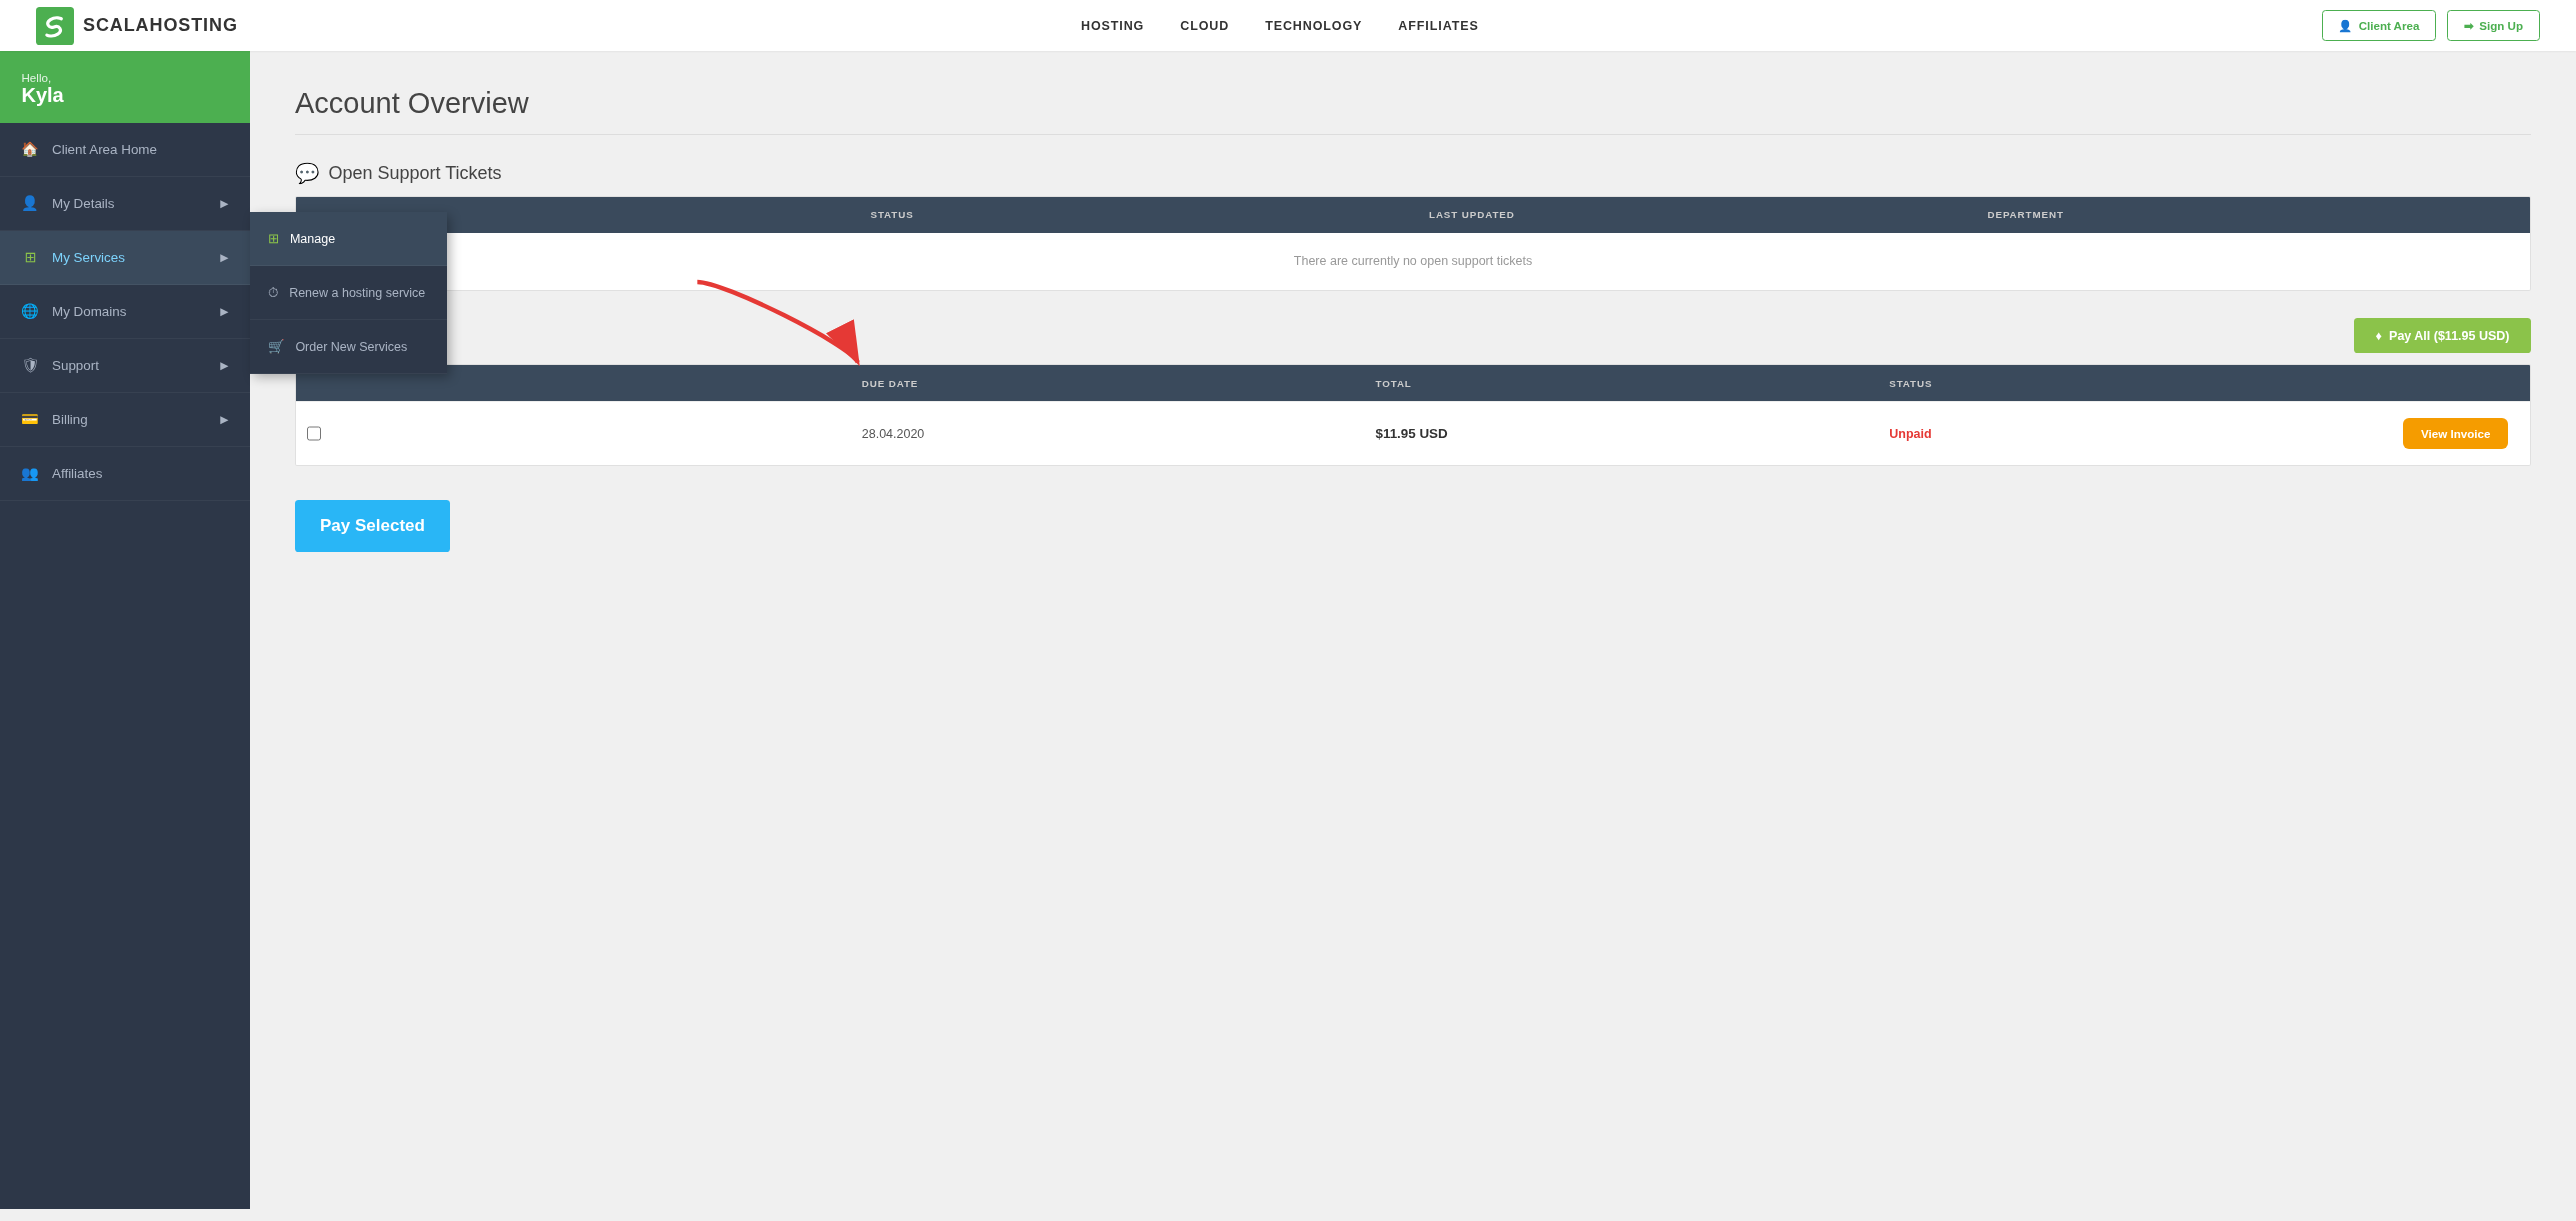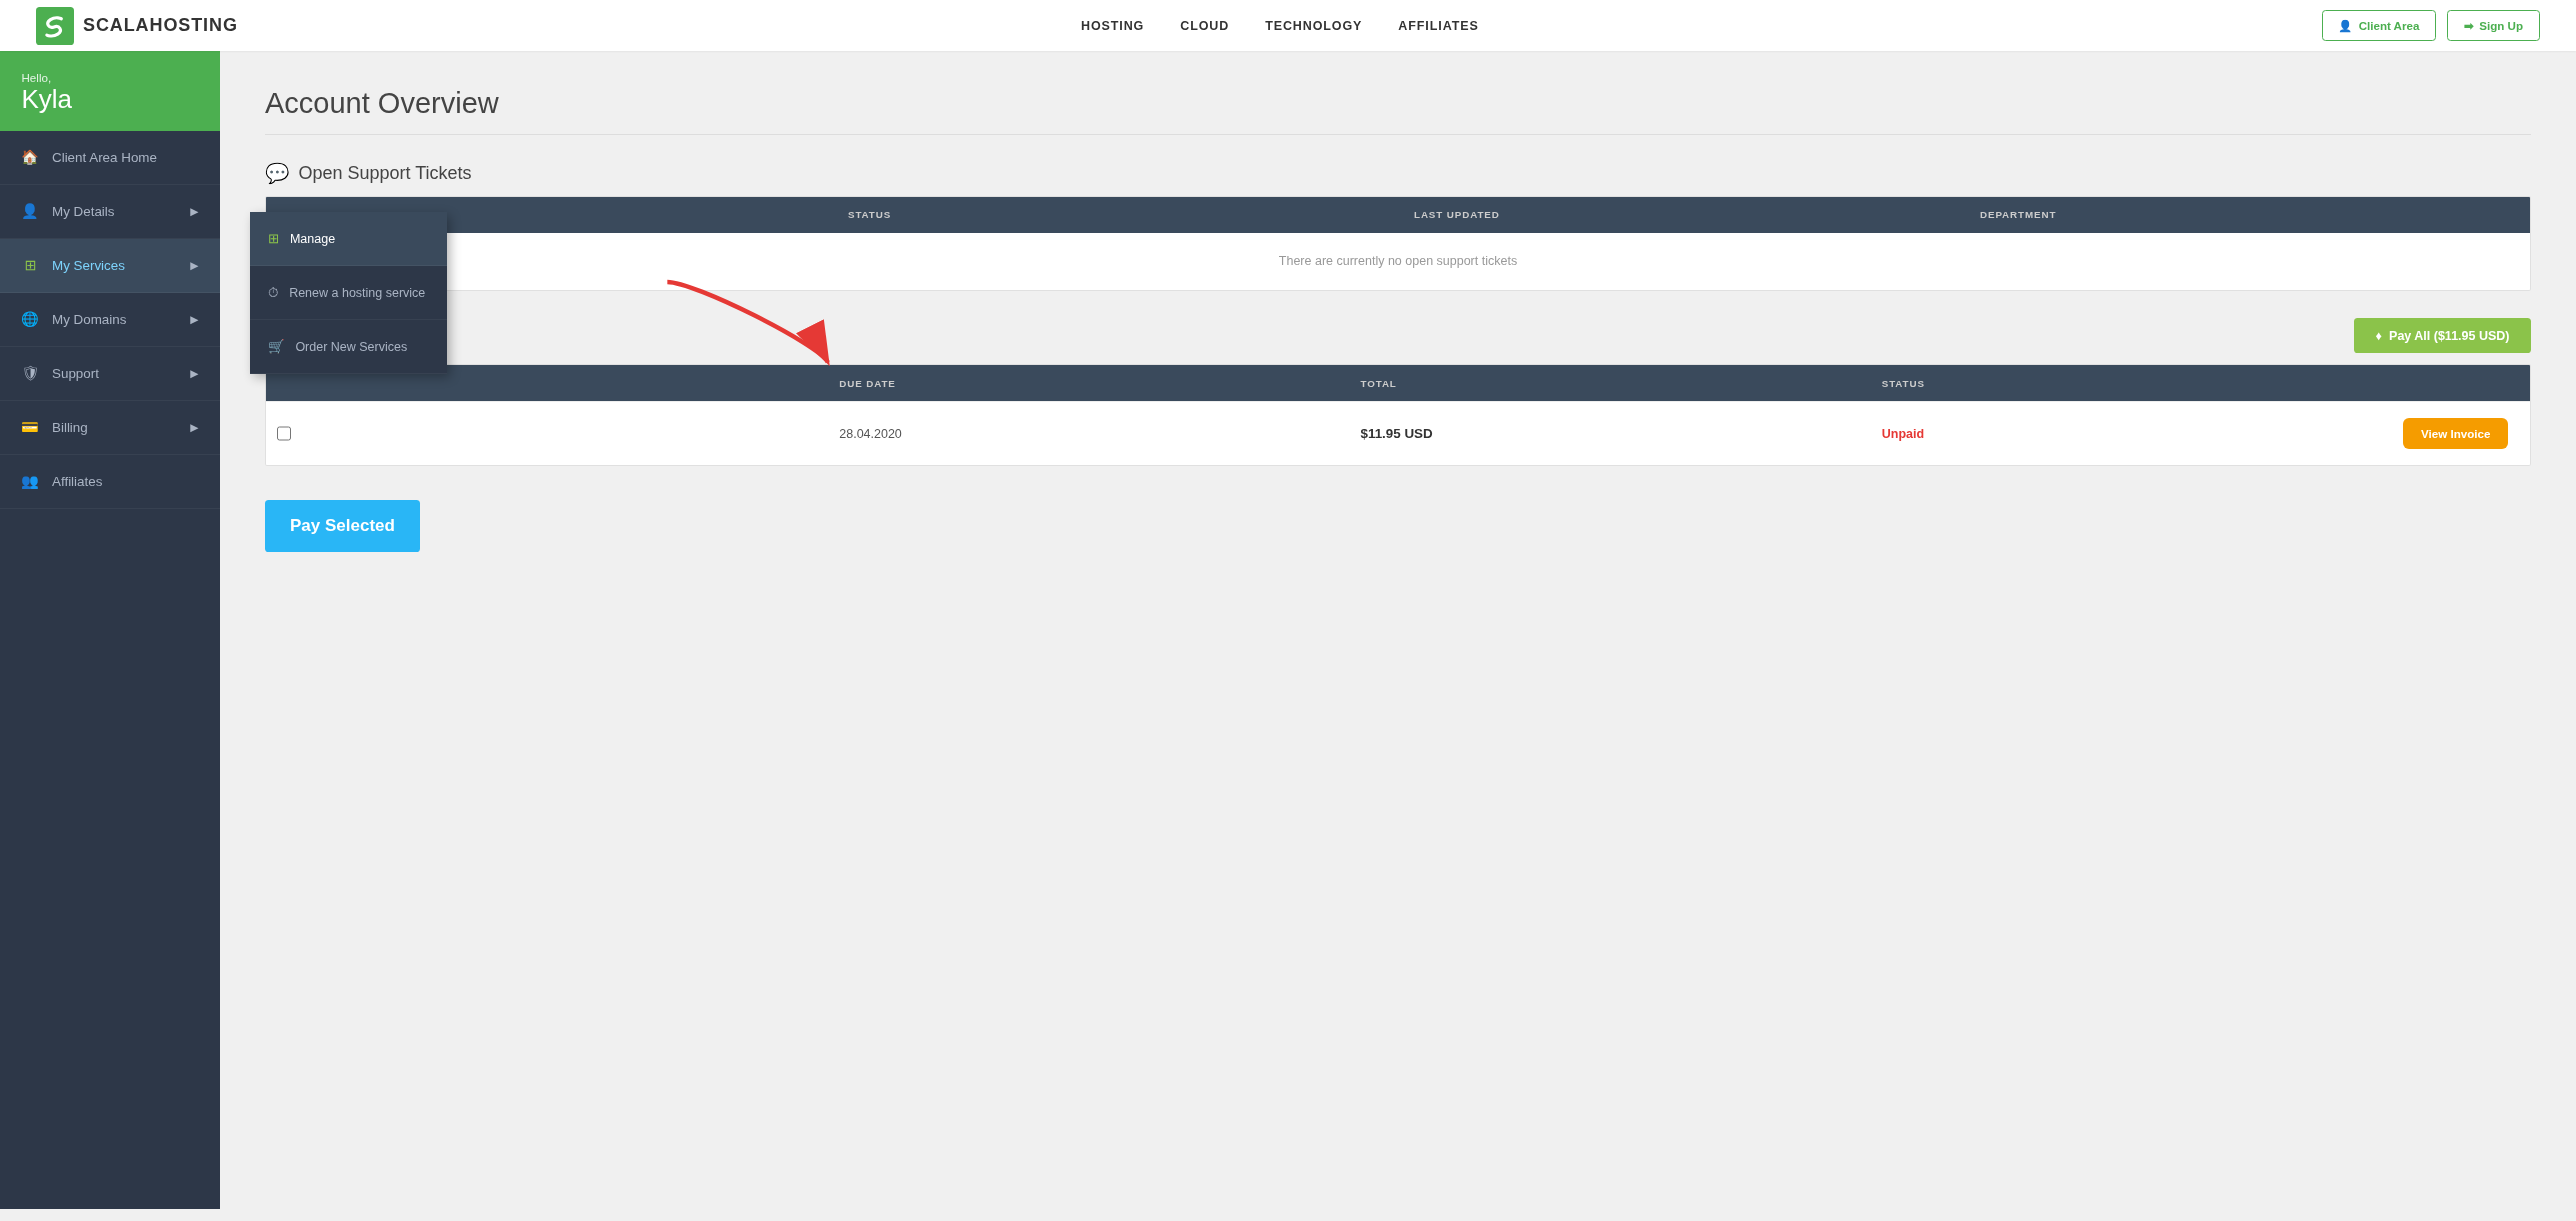--- a/index.html
+++ b/index.html
@@ -65,39 +65,39 @@
     }
 
     
     .main-container {
       display: flex;
       min-height: calc(100vh - 63px);
     }
 
     
     .sidebar {
-      width: 220px;
+      width: 250px;
       background: #2d3748;
       flex-shrink: 0;
       position: relative;
       z-index: 5;
     }
     .sidebar-greeting {
       background: #4caf50;
       padding: 19.7px 21.5px 16px;
     }
     .sidebar-hello {
       font-size: 11.6px;
       color: rgba(255,255,255,0.85);
       font-weight: 400;
     }
     .sidebar-name {
-      font-size: 26px;
+      font-size: 20px;
       color: #fff;
-      font-weight: 400;
+      font-weight: 700;
     }
     .sidebar-item {
       display: flex;
       align-items: center;
       padding: 0 21.5px;
       height: 54px;
       color: #aab4c4;
       font-size: 13.4px;
       cursor: pointer;
       border-bottom: 0.9px solid rgba(255,255,255,0.05);

